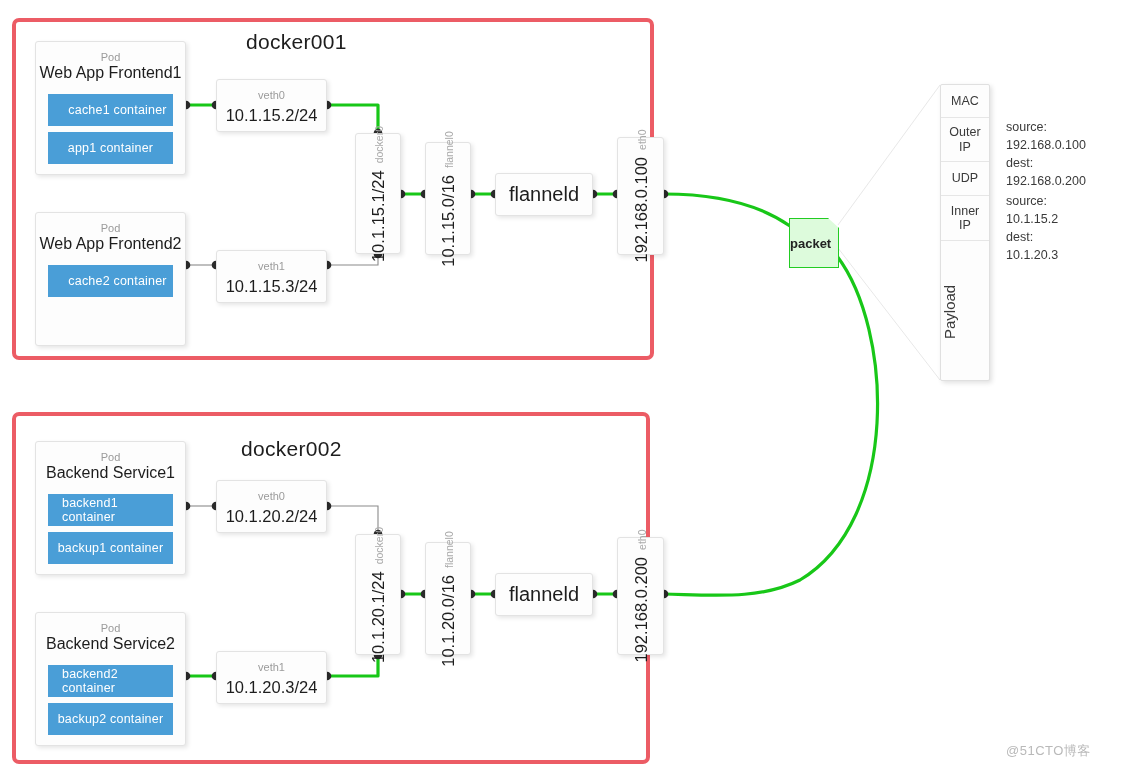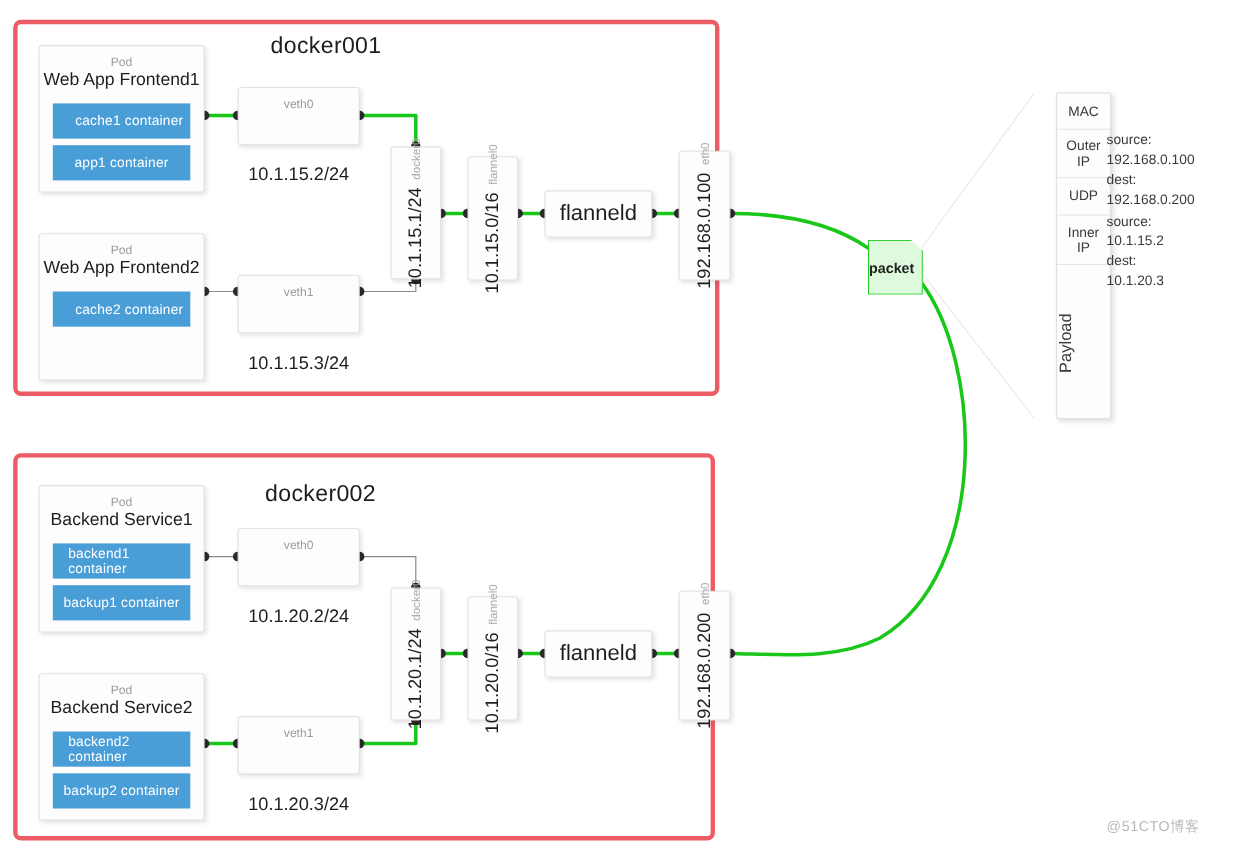--- a/index.html
+++ b/index.html
@@ -59,21 +59,21 @@
   .ctr.c1{top:52px;padding-left:14px;}
   .ctr.c2{top:90px;}
 
   
   .veth .veth-sub{
     position:absolute;left:0;right:0;top:9px;
     text-align:center;font-size:11px;color:#9b9b9b;
   }
   .veth .veth-ip{
     position:absolute;left:0;right:0;top:26px;
-    text-align:center;font-size:16.5px;color:#1d1d1d;margin-top:44px;
+    text-align:center;font-size:16.5px;color:#1d1d1d;
   }
 
   
   .vbox{ }
   .vbox .vlabel{
     position:absolute;
     left:50%;top:50%;
     transform:translate(-50%,-50%) rotate(-90deg);
     transform-origin:center center;
     white-space:nowrap;
@@ -100,21 +100,20 @@
   }
 
   
   .pktpanel{
     position:absolute;
     background:#fdfdfd;
     border:1px solid #e0e0e0;
     border-radius:2px;
     box-shadow:2px 2px 5px rgba(0,0,0,.12);
     box-sizing:border-box;
-    margin-left:20px;
   }
   .pktrow{
     box-sizing:border-box;
     border-bottom:1px solid #e6e6e6;
     display:flex;align-items:center;justify-content:center;
     font-size:12.5px;color:#3a3a3a;
     text-align:center;line-height:1.15;
     white-space:pre-line;
   }
   .pktrow.last{border-bottom:none;}

